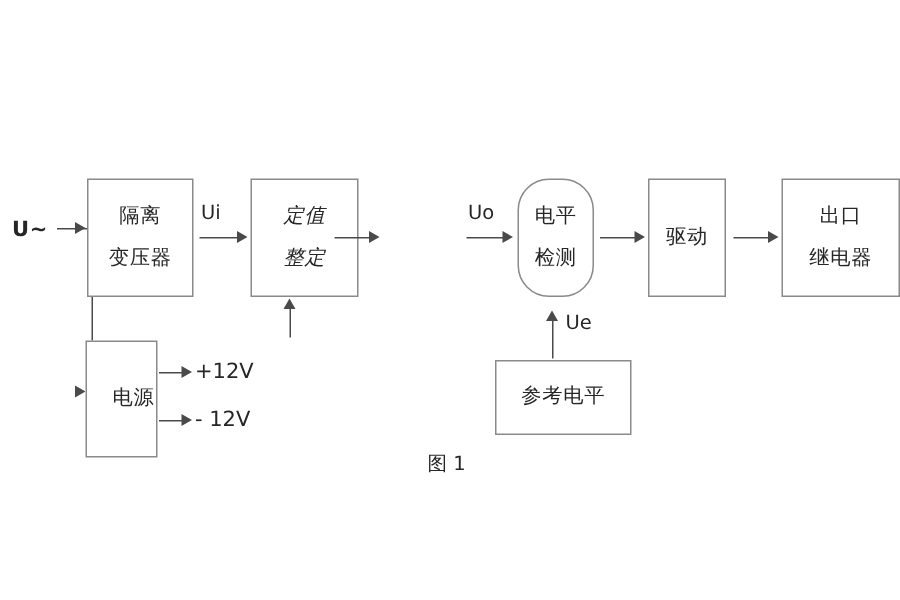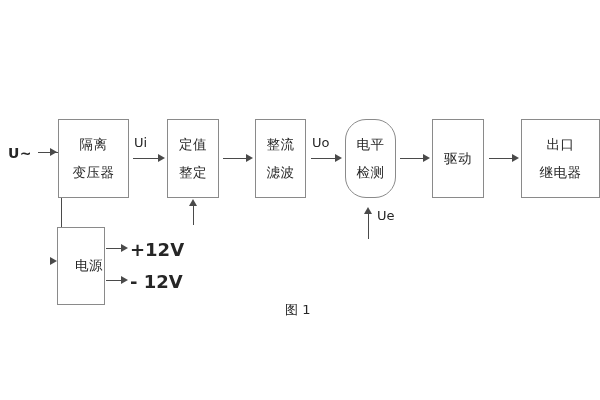--- a/index.html
+++ b/index.html
@@ -55,22 +55,21 @@
   }
   .label.src {
     font-size: 14px;
     font-weight: bold;
     letter-spacing: 0.5px;
   }
   .label.sig {
     font-size: 13px;
   }
   .label.rail {
-    font-size: 18px;
-    font-weight: bold;
+    font-size: 14px;
   }
   .label.caption {
     font-size: 13px;
     color: #262626;
   }
 
   
   .hline {
     position: absolute;
     height: 0;
@@ -113,29 +112,25 @@
   <div class="arrow-right" style="left:50px; top:148px;"></div>
 
   <div class="hline" style="left:61px; top:261px; width:30px;"></div>
   <div class="arrow-right" style="left:50px; top:257px;"></div>
 
   <div class="block" style="left:58px; top:119px; width:71px; height:79px;">
     <span class="ln">隔离</span>
     <span class="ln">变压器</span>
   </div>
 
-  <div class="block" style="left:167px; top:119px; width:52px; height:79px;">
+  <div class="block" style="left:167px; top:119px; width:72px; height:79px;font-style:italic;">
     <span class="ln">定值</span>
     <span class="ln">整定</span>
   </div>
 
-  <div class="block" style="left:255px; top:119px; width:51px; height:79px;">
-    <span class="ln">整流</span>
-    <span class="ln">滤波</span>
-  </div>
 
   <div class="block" style="left:345px; top:119px; width:51px; height:79px;border-radius:21px;">
     <span class="ln">电平</span>
     <span class="ln">检测</span>
   </div>
 
   <div class="block single" style="left:432px; top:119px; width:52px; height:79px;">
     <span class="ln">驱动</span>
   </div>
 
@@ -159,20 +154,23 @@
   <div class="arrow-right" style="left:423px; top:154px;"></div>
 
   <div class="hline" style="left:489px; top:158px; width:24px;"></div>
   <div class="arrow-right" style="left:512px; top:154px;"></div>
 
   <div class="block single" style="left:57px; top:227px; width:48px; height:78px;padding-left:16px;">
     <span class="ln">电源</span>
   </div>
 
 
+  <div class="block single" style="left:330px; top:240px; width:91px; height:50px;">
+    <span class="ln">参考电平</span>
+  </div>
 
   <div class="hline" style="left:106px; top:248px; width:17px;"></div>
   <div class="arrow-right" style="left:121px; top:244px;"></div>
   <div class="label rail" style="left:130px; top:241px;">+12V</div>
 
   <div class="hline" style="left:106px; top:280px; width:17px;"></div>
   <div class="arrow-right" style="left:121px; top:276px;"></div>
   <div class="label rail" style="left:130px; top:273px;">- 12V</div>
 
   <div class="vline" style="left:193px; top:206px; height:19px;"></div>

